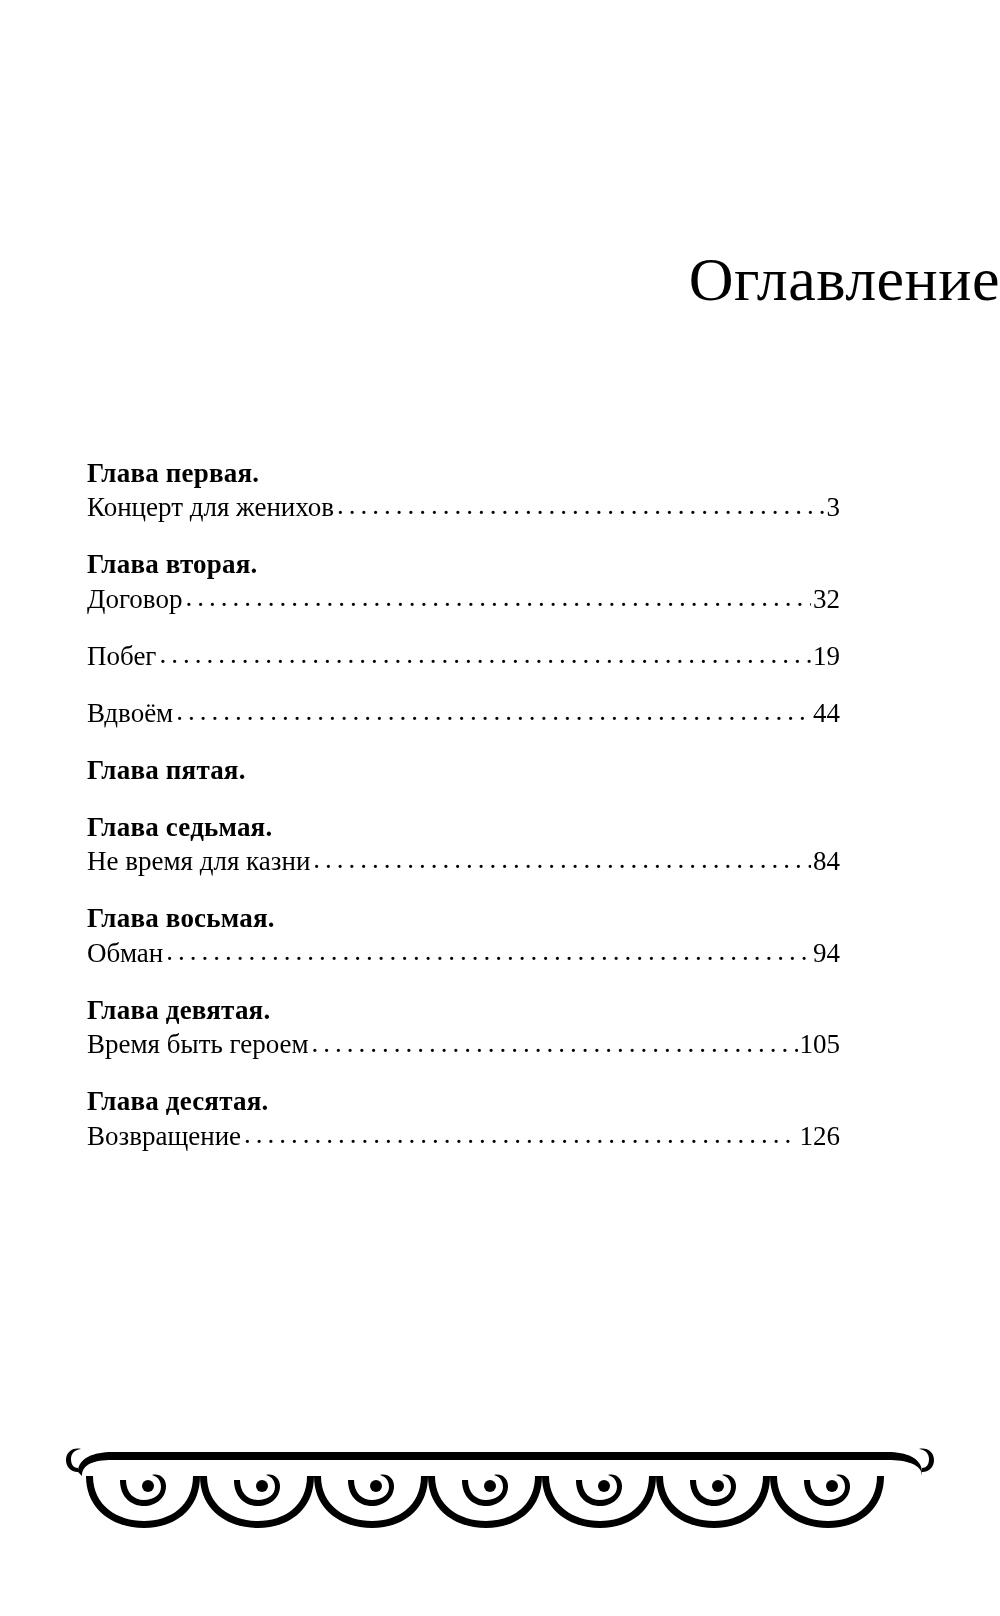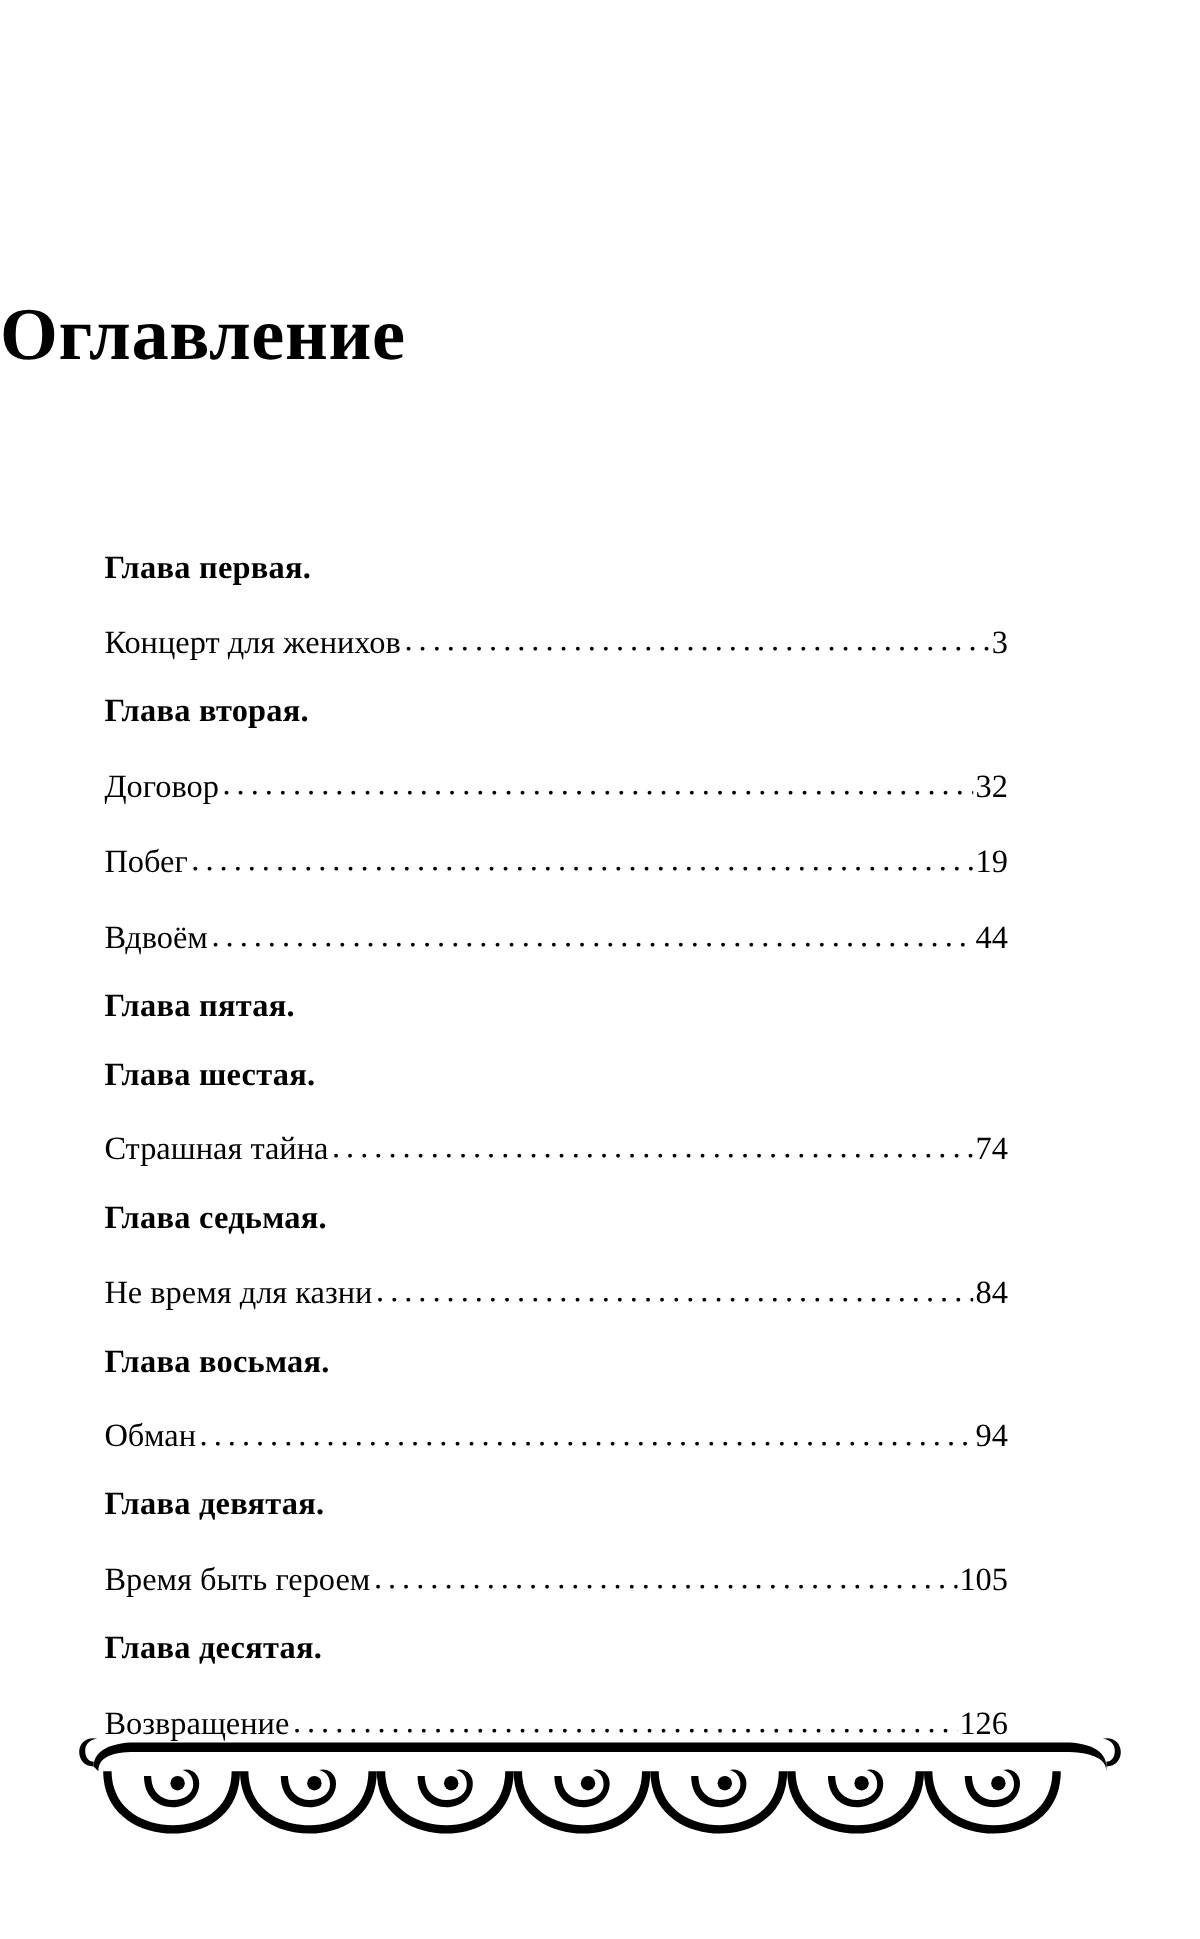--- a/index.html
+++ b/index.html
@@ -17,23 +17,23 @@
   }
 
   .page {
     position: absolute;
     inset: 0;
     display: flex;
     flex-direction: column;
   }
 
   .toc-title {
-    text-align: left;
+    text-align: right;
     font-size: 62px;
-    font-weight: 700;
+    font-weight: 400;
     letter-spacing: 0.5px;
     margin-top: 248px;
     line-height: 1.0;
     font-family: "Liberation Serif", "DejaVu Serif", serif;
   }
 
   .toc-list {
     margin-top: 104px;
     padding: 0 160px 0 87px;
     list-style: none;
@@ -49,21 +49,20 @@
     line-height: 1.28;
     letter-spacing: 0.2px;
   }
 
   .chapter-line {
     display: flex;
     align-items: baseline;
     font-size: 27px;
     line-height: 1.3;
     white-space: nowrap;
-    margin-top: 28px;
   }
 
   .chapter-name {
     flex: 0 0 auto;
   }
 
   .leader {
     flex: 1 1 auto;
     overflow: hidden;
     margin: 0 2px 0 3px;
@@ -137,28 +136,20 @@
         <span class="chapter-name">Вдвоём</span>
         <span class="leader"></span>
         <span class="page-num">44</span>
       </div>
     </li>
 
     <li class="toc-entry">
       <div class="chapter-label">Глава пятая.</div>
     </li>
 
-    <li class="toc-entry">
-      <div class="chapter-label">Глава шестая.</div>
-      <div class="chapter-line">
-        <span class="chapter-name">Страшная тайна</span>
-        <span class="leader"></span>
-        <span class="page-num">74</span>
-      </div>
-    </li>
 
     <li class="toc-entry">
       <div class="chapter-label">Глава седьмая.</div>
       <div class="chapter-line">
         <span class="chapter-name">Не время для казни</span>
         <span class="leader"></span>
         <span class="page-num">84</span>
       </div>
     </li>
 

